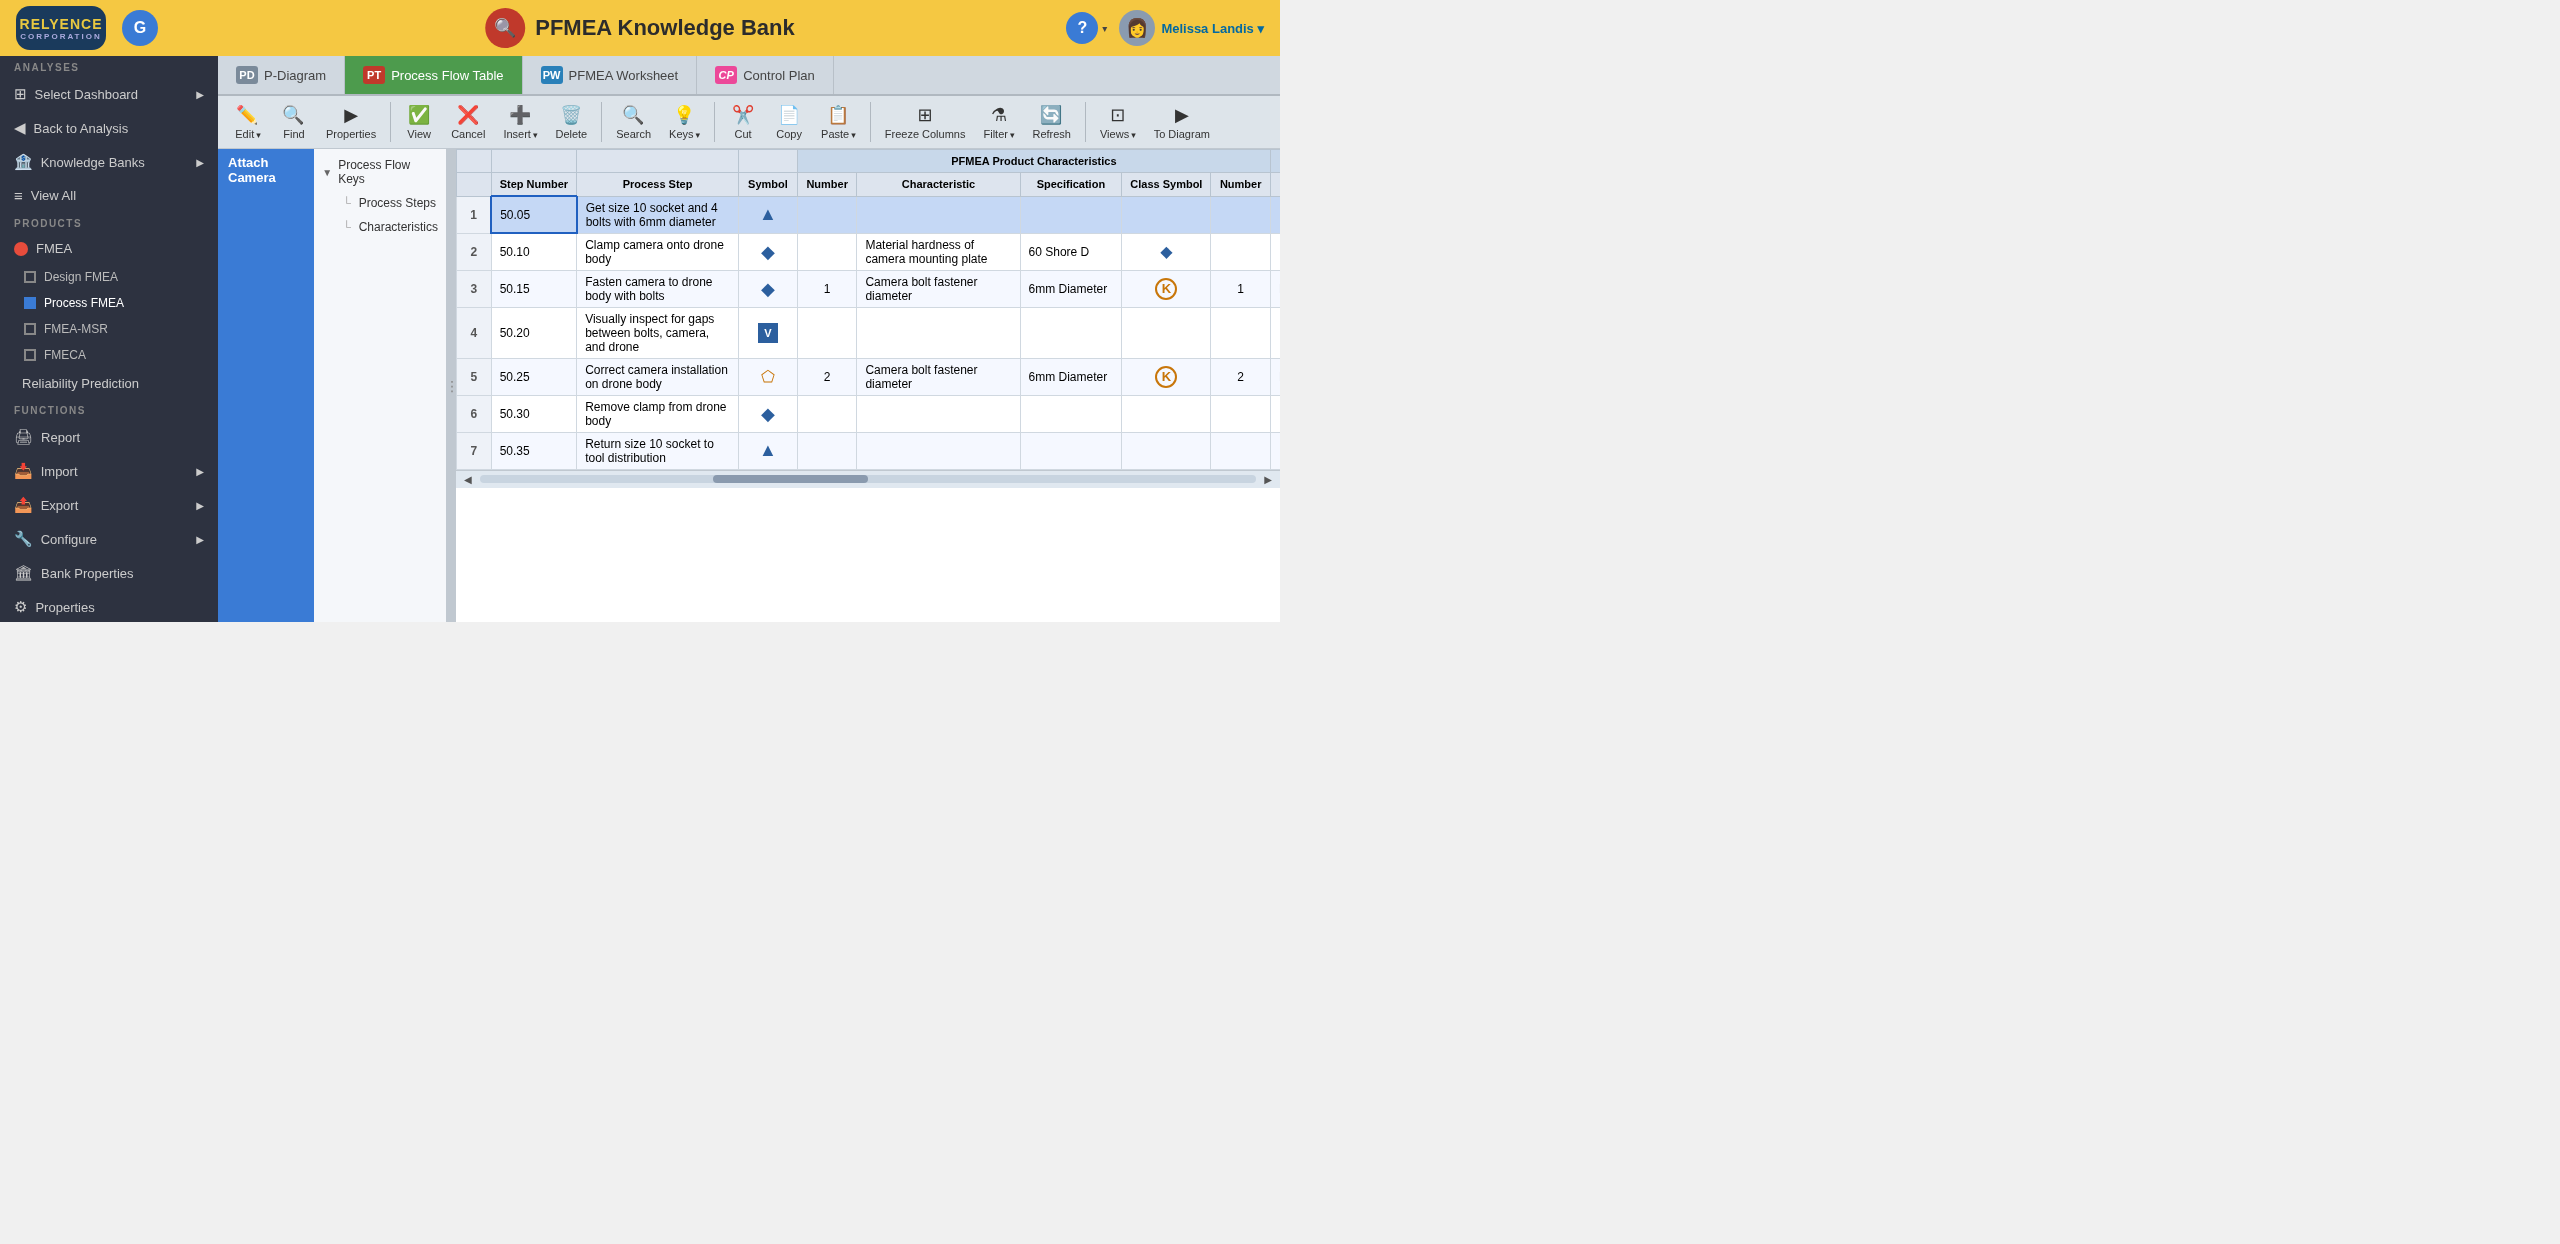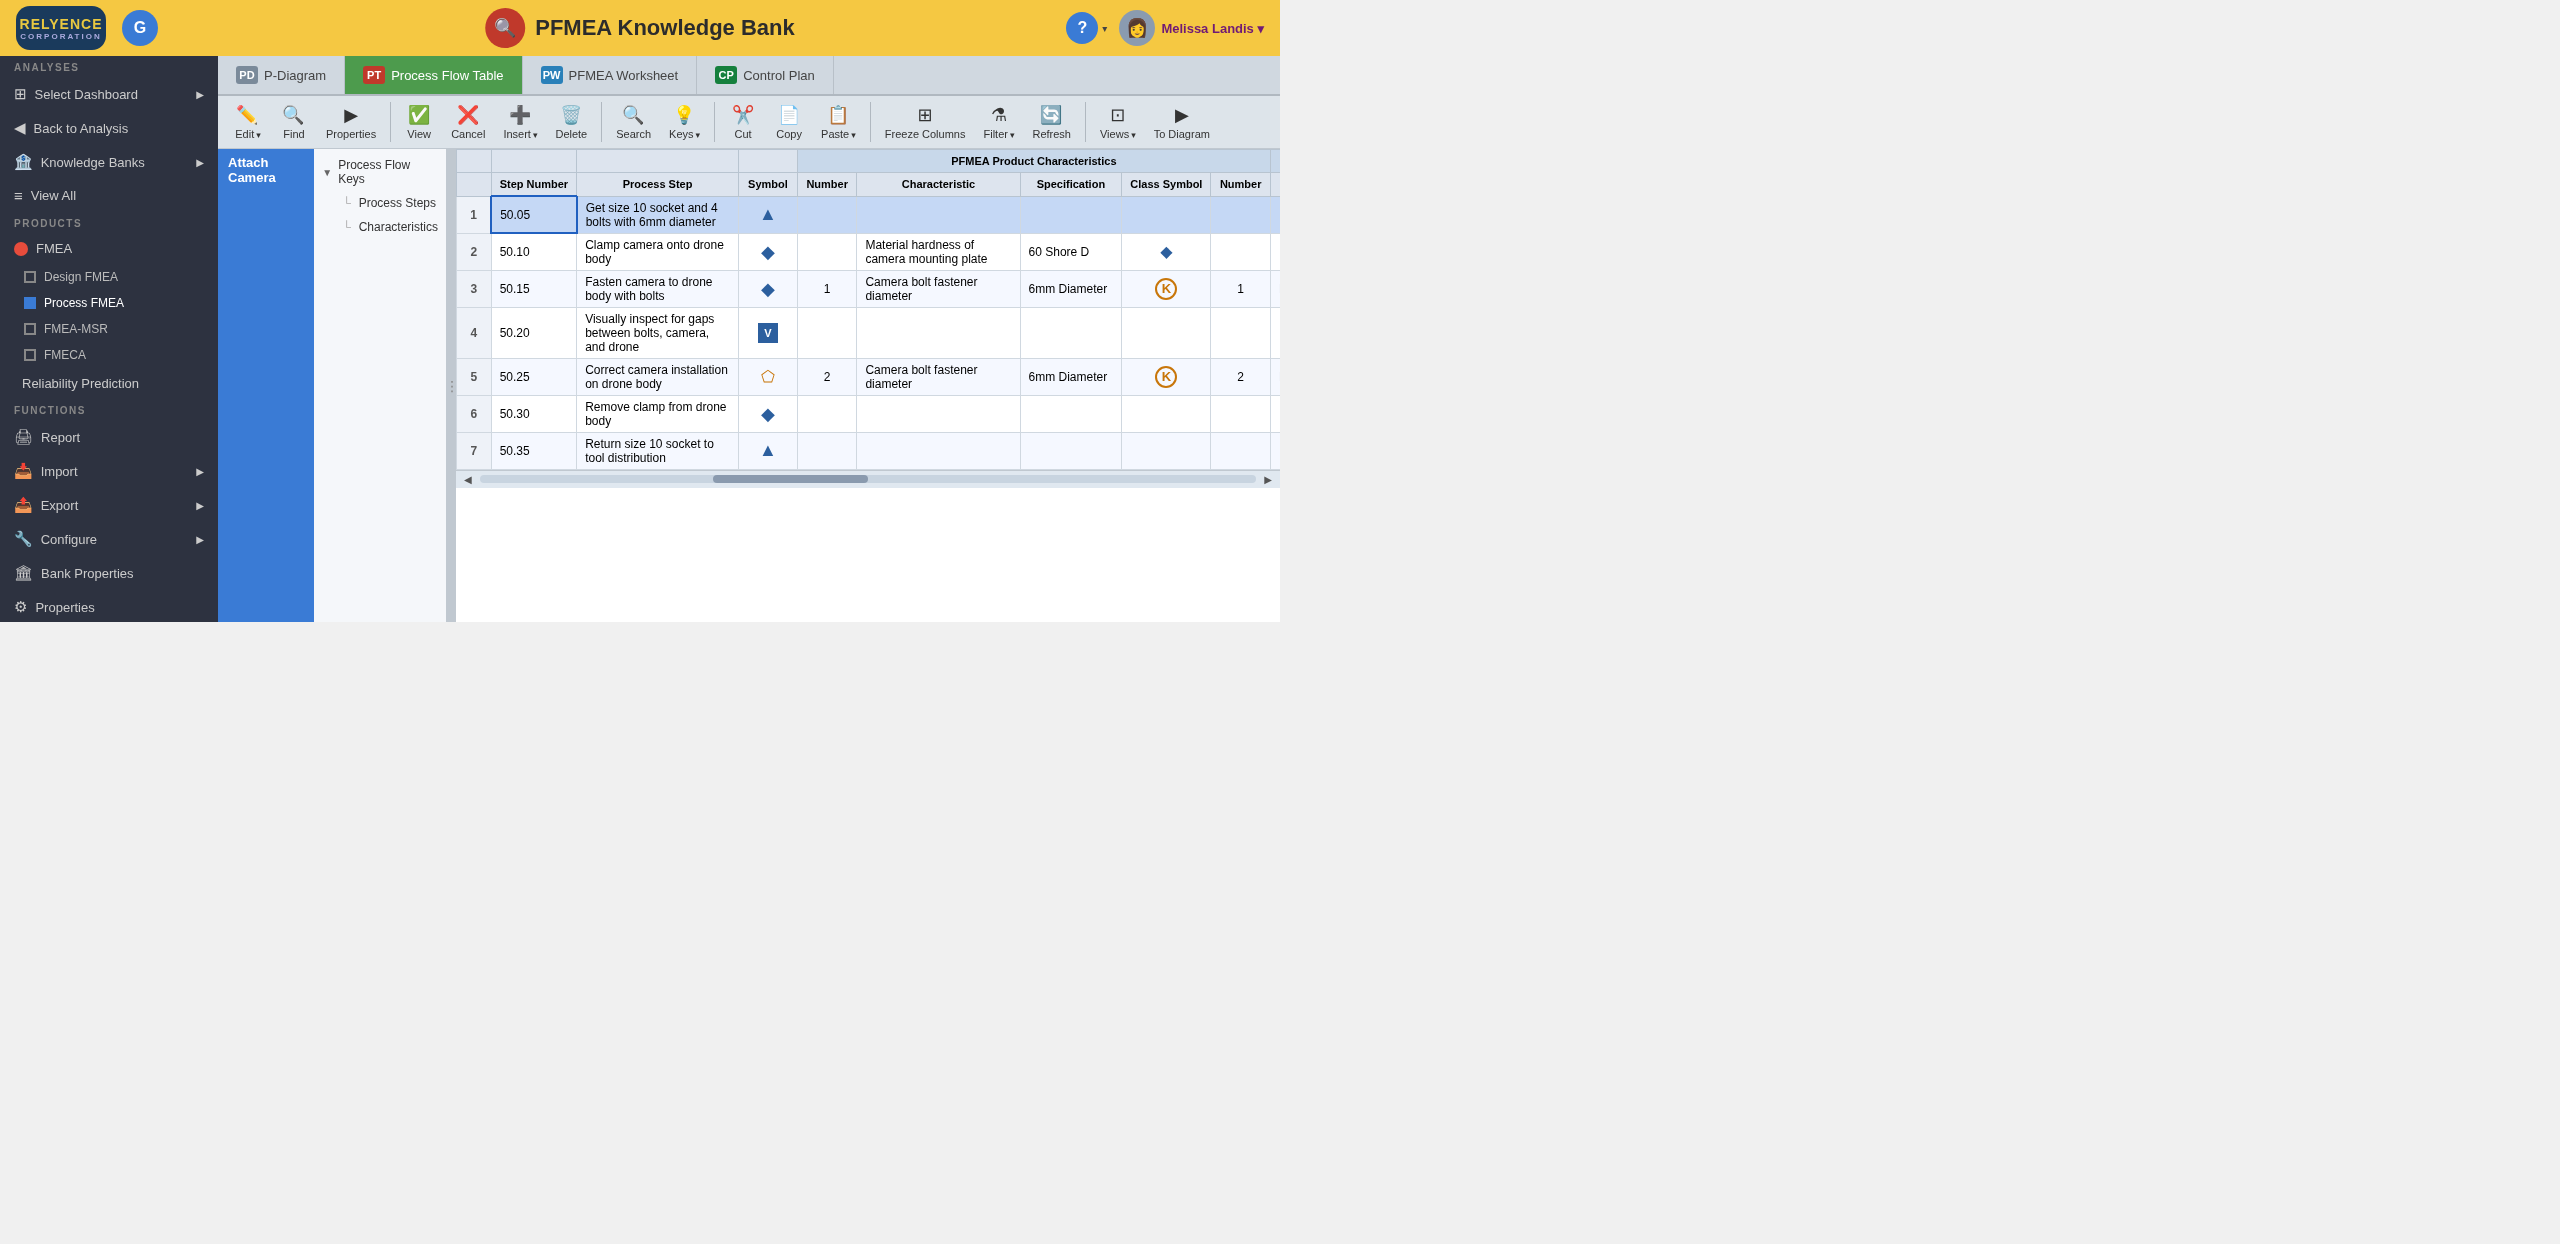--- a/index.html
+++ b/index.html
@@ -101,21 +101,21 @@
       width: 36px;
       height: 36px;
       border-radius: 50%;
       background: #8a9bb0;
       overflow: hidden;
       display: flex;
       align-items: center;
       justify-content: center;
       font-size: 18px;
     }
-    .user-name { font-weight: bold; color: #701a75; font-size: 13px; }
+    .user-name { font-weight: bold; color: #0369a1; font-size: 13px; }
 
     
     .main-layout {
       display: flex;
       height: calc(622px - 56px);
     }
 
     
     .sidebar {
       width: 218px;
@@ -214,21 +214,21 @@
       width: 22px;
       height: 18px;
       border-radius: 3px;
       font-size: 11px;
       font-weight: bold;
       color: white;
     }
     .badge-gray { background: #7a8a9a; }
     .badge-red { background: #c0392b; }
     .badge-blue { background: #2980b9; }
-    .badge-teal { background: #15803d; }
+    .badge-teal { background: #ec4899; font-style: italic; }
 
     
     .toolbar {
       background: #dde4ea;
       padding: 4px 8px;
       display: flex;
       align-items: center;
       gap: 2px;
       border-bottom: 1px solid #c0c8d0;
       flex-wrap: wrap;

